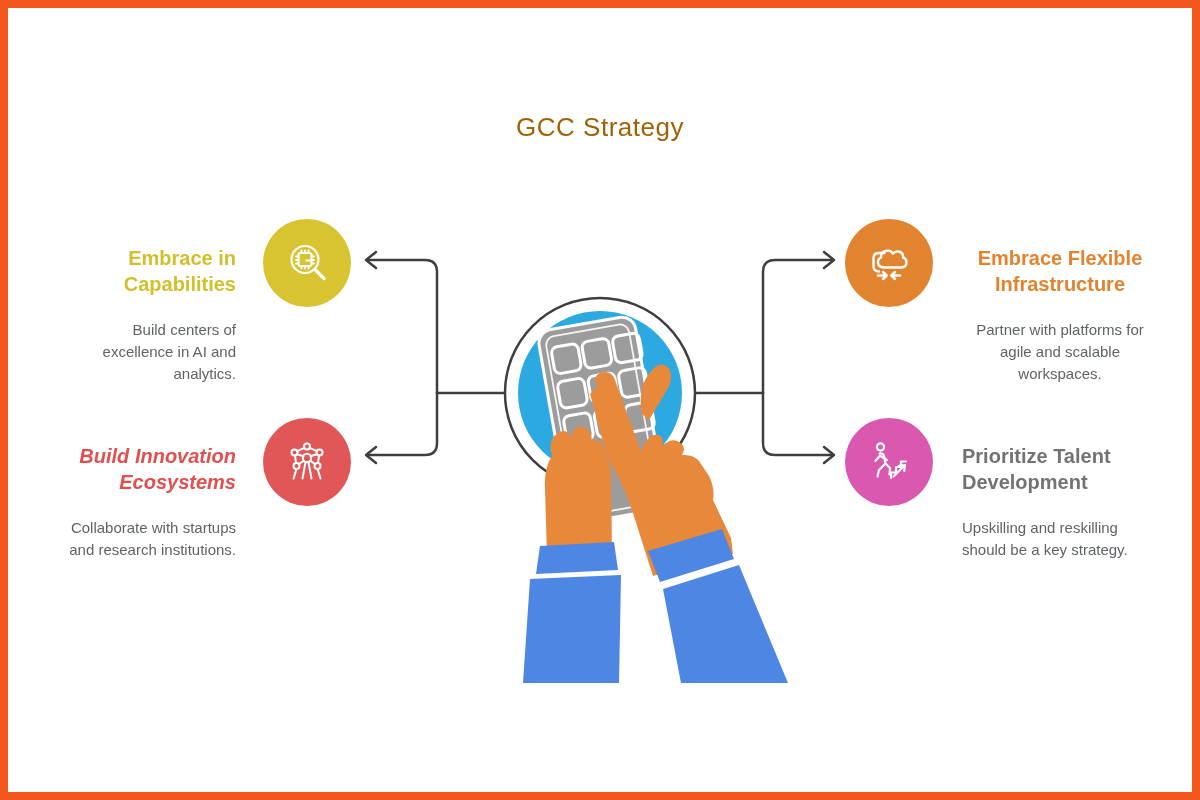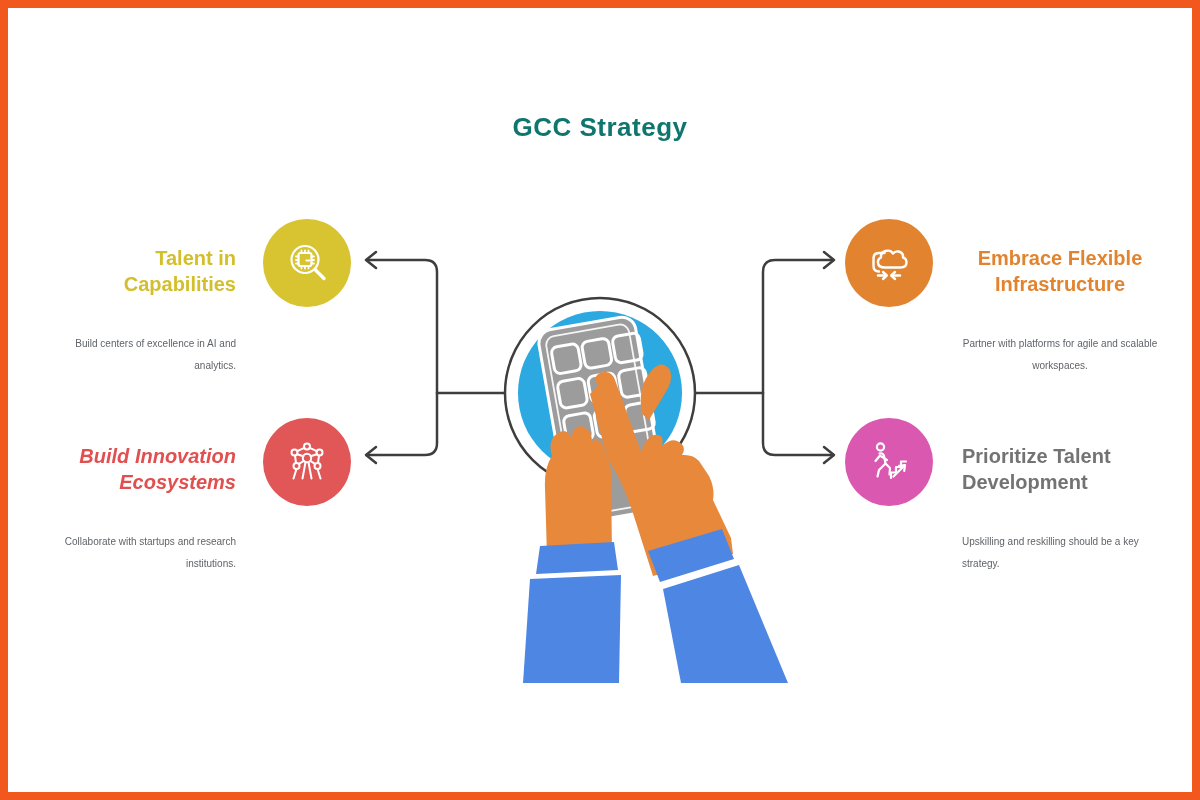--- a/index.html
+++ b/index.html
@@ -9,26 +9,26 @@
     font-family:"Liberation Sans", sans-serif;
     position:relative;
     overflow:hidden;
   }
   .canvas {
     position:absolute; left:8px; top:8px; right:8px; bottom:8px;
     background:#ffffff;
   }
   .main-title {
     position:absolute; left:0; top:104px; width:100%;
-    text-align:center; font-size:26px; font-weight:bold;
-    color:#0f766e; letter-spacing:0.5px;
+    text-align:center; font-size:26px; font-weight:normal;
+    color:#a16207; letter-spacing:0.5px;
   }
   .quad { position:absolute; }
   .quad .q-title { font-size:20px; font-weight:bold; line-height:26px; }
-  .quad .q-desc { font-size:10px; line-height:22px; color:#5F6368; margin-top:36px; }
+  .quad .q-desc { font-size:15px; line-height:22px; color:#5F6368; margin-top:22px; }
   .q-lt { left:50px;  top:237px; width:178px; text-align:right; }
   .q-lb { left:50px;  top:435px; width:178px; text-align:right; }
   .q-rt { left:954px; top:237px; width:196px; text-align:center; }
   .q-rb { left:954px; top:435px; width:196px; text-align:left; }
   .c-yellow { color:#D3BF2B; }
   .c-red    { color:#E14F4F;font-style:italic; }
   .c-orange { color:#E2842F; }
   .c-pink   { color:#737373; }
   .icon-circle {
     position:absolute; width:88px; height:88px; border-radius:50%;
@@ -179,21 +179,21 @@
       <path d="M 16 18.5 L 11.5 24"></path>
       <path d="M 21.5 26.5 L 26 31 L 25.5 37.5"></path>
       <path d="M 21 27 L 15 33 L 13.5 39.5"></path>
       <path d="M 27 41 V 35.5 H 32 V 30 H 37 V 24.5 H 42"></path>
       <line x1="29.5" y1="39.5" x2="40.5" y2="28.5"></line>
       <path d="M 35 28.8 L 41 28 L 40.2 34"></path>
     </svg>
   </div>
 
   <div class="quad q-lt">
-    <div class="q-title c-yellow">Talent in Capabilities</div>
+    <div class="q-title c-yellow">Embrace in Capabilities</div>
     <div class="q-desc">Build centers of excellence in AI and analytics.</div>
   </div>
 
   <div class="quad q-lb">
     <div class="q-title c-red">Build Innovation Ecosystems</div>
     <div class="q-desc">Collaborate with startups and research institutions.</div>
   </div>
 
   <div class="quad q-rt">
     <div class="q-title c-orange">Embrace Flexible Infrastructure</div>

